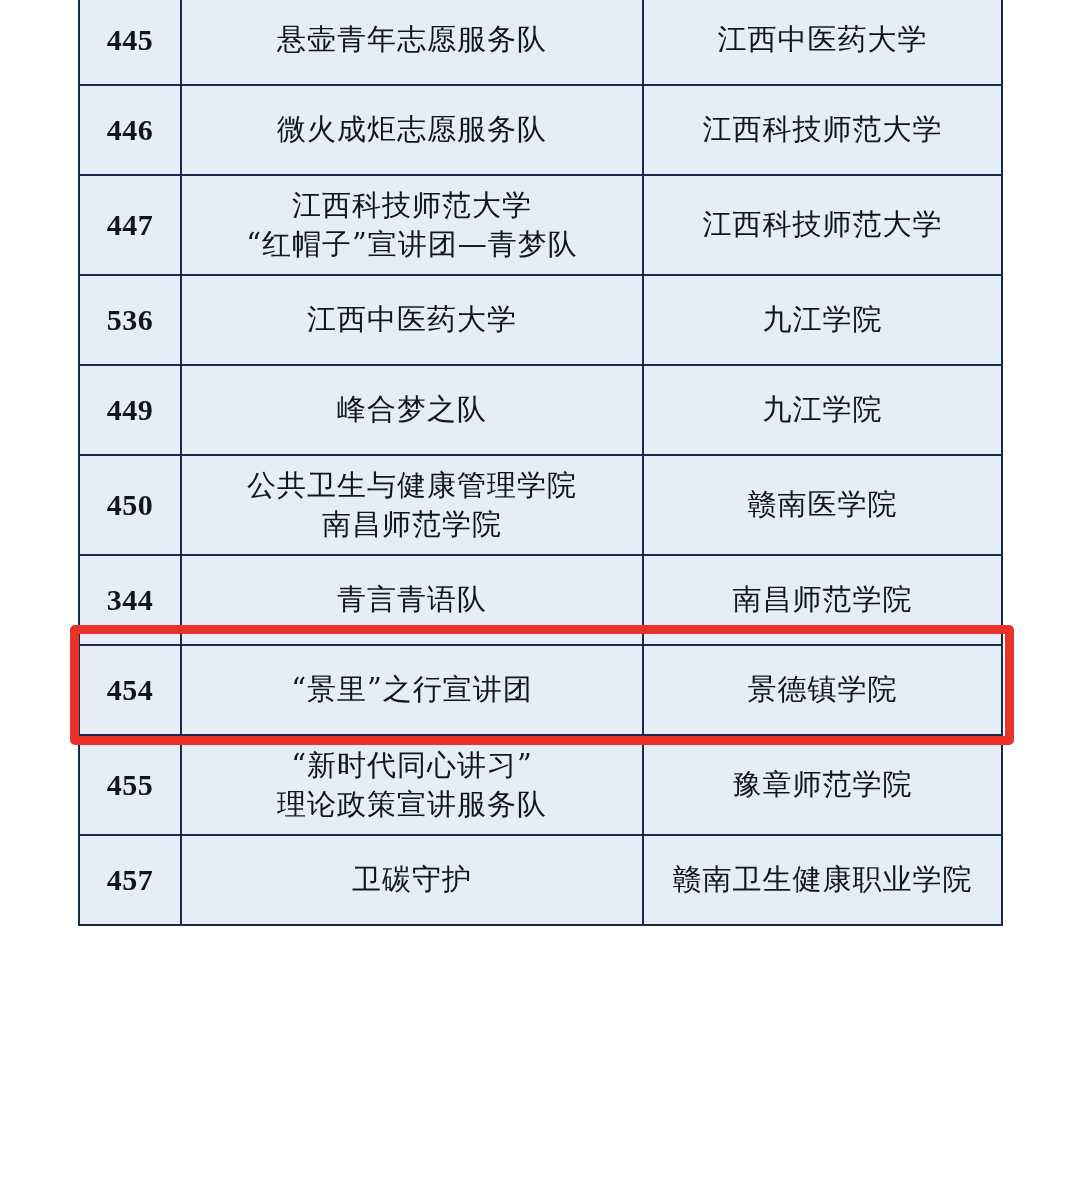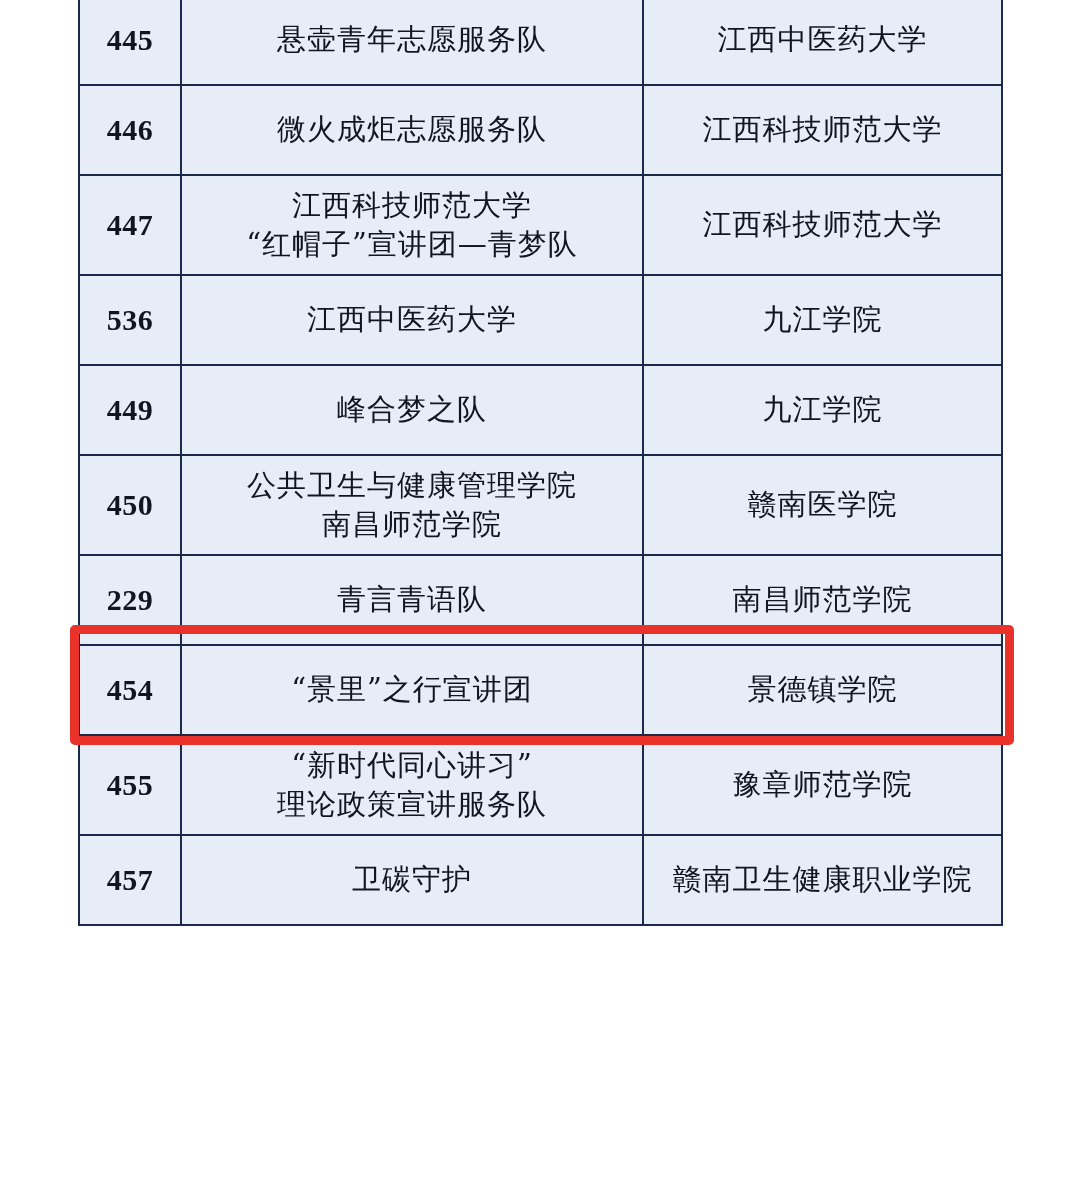--- a/index.html
+++ b/index.html
@@ -147,21 +147,21 @@
             <span class="line">南昌师范学院</span>
           </td>
           <td class="org">
             <span class="line">赣南医学院</span>
           </td>
         </tr>
 
 
 
         <tr class="r1">
-          <td class="no">229</td>
+          <td class="no">344</td>
           <td class="name">
             <span class="line">青言青语队</span>
           </td>
           <td class="org">
             <span class="line">南昌师范学院</span>
           </td>
         </tr>
 
         <tr class="r1">
           <td class="no">454</td>

